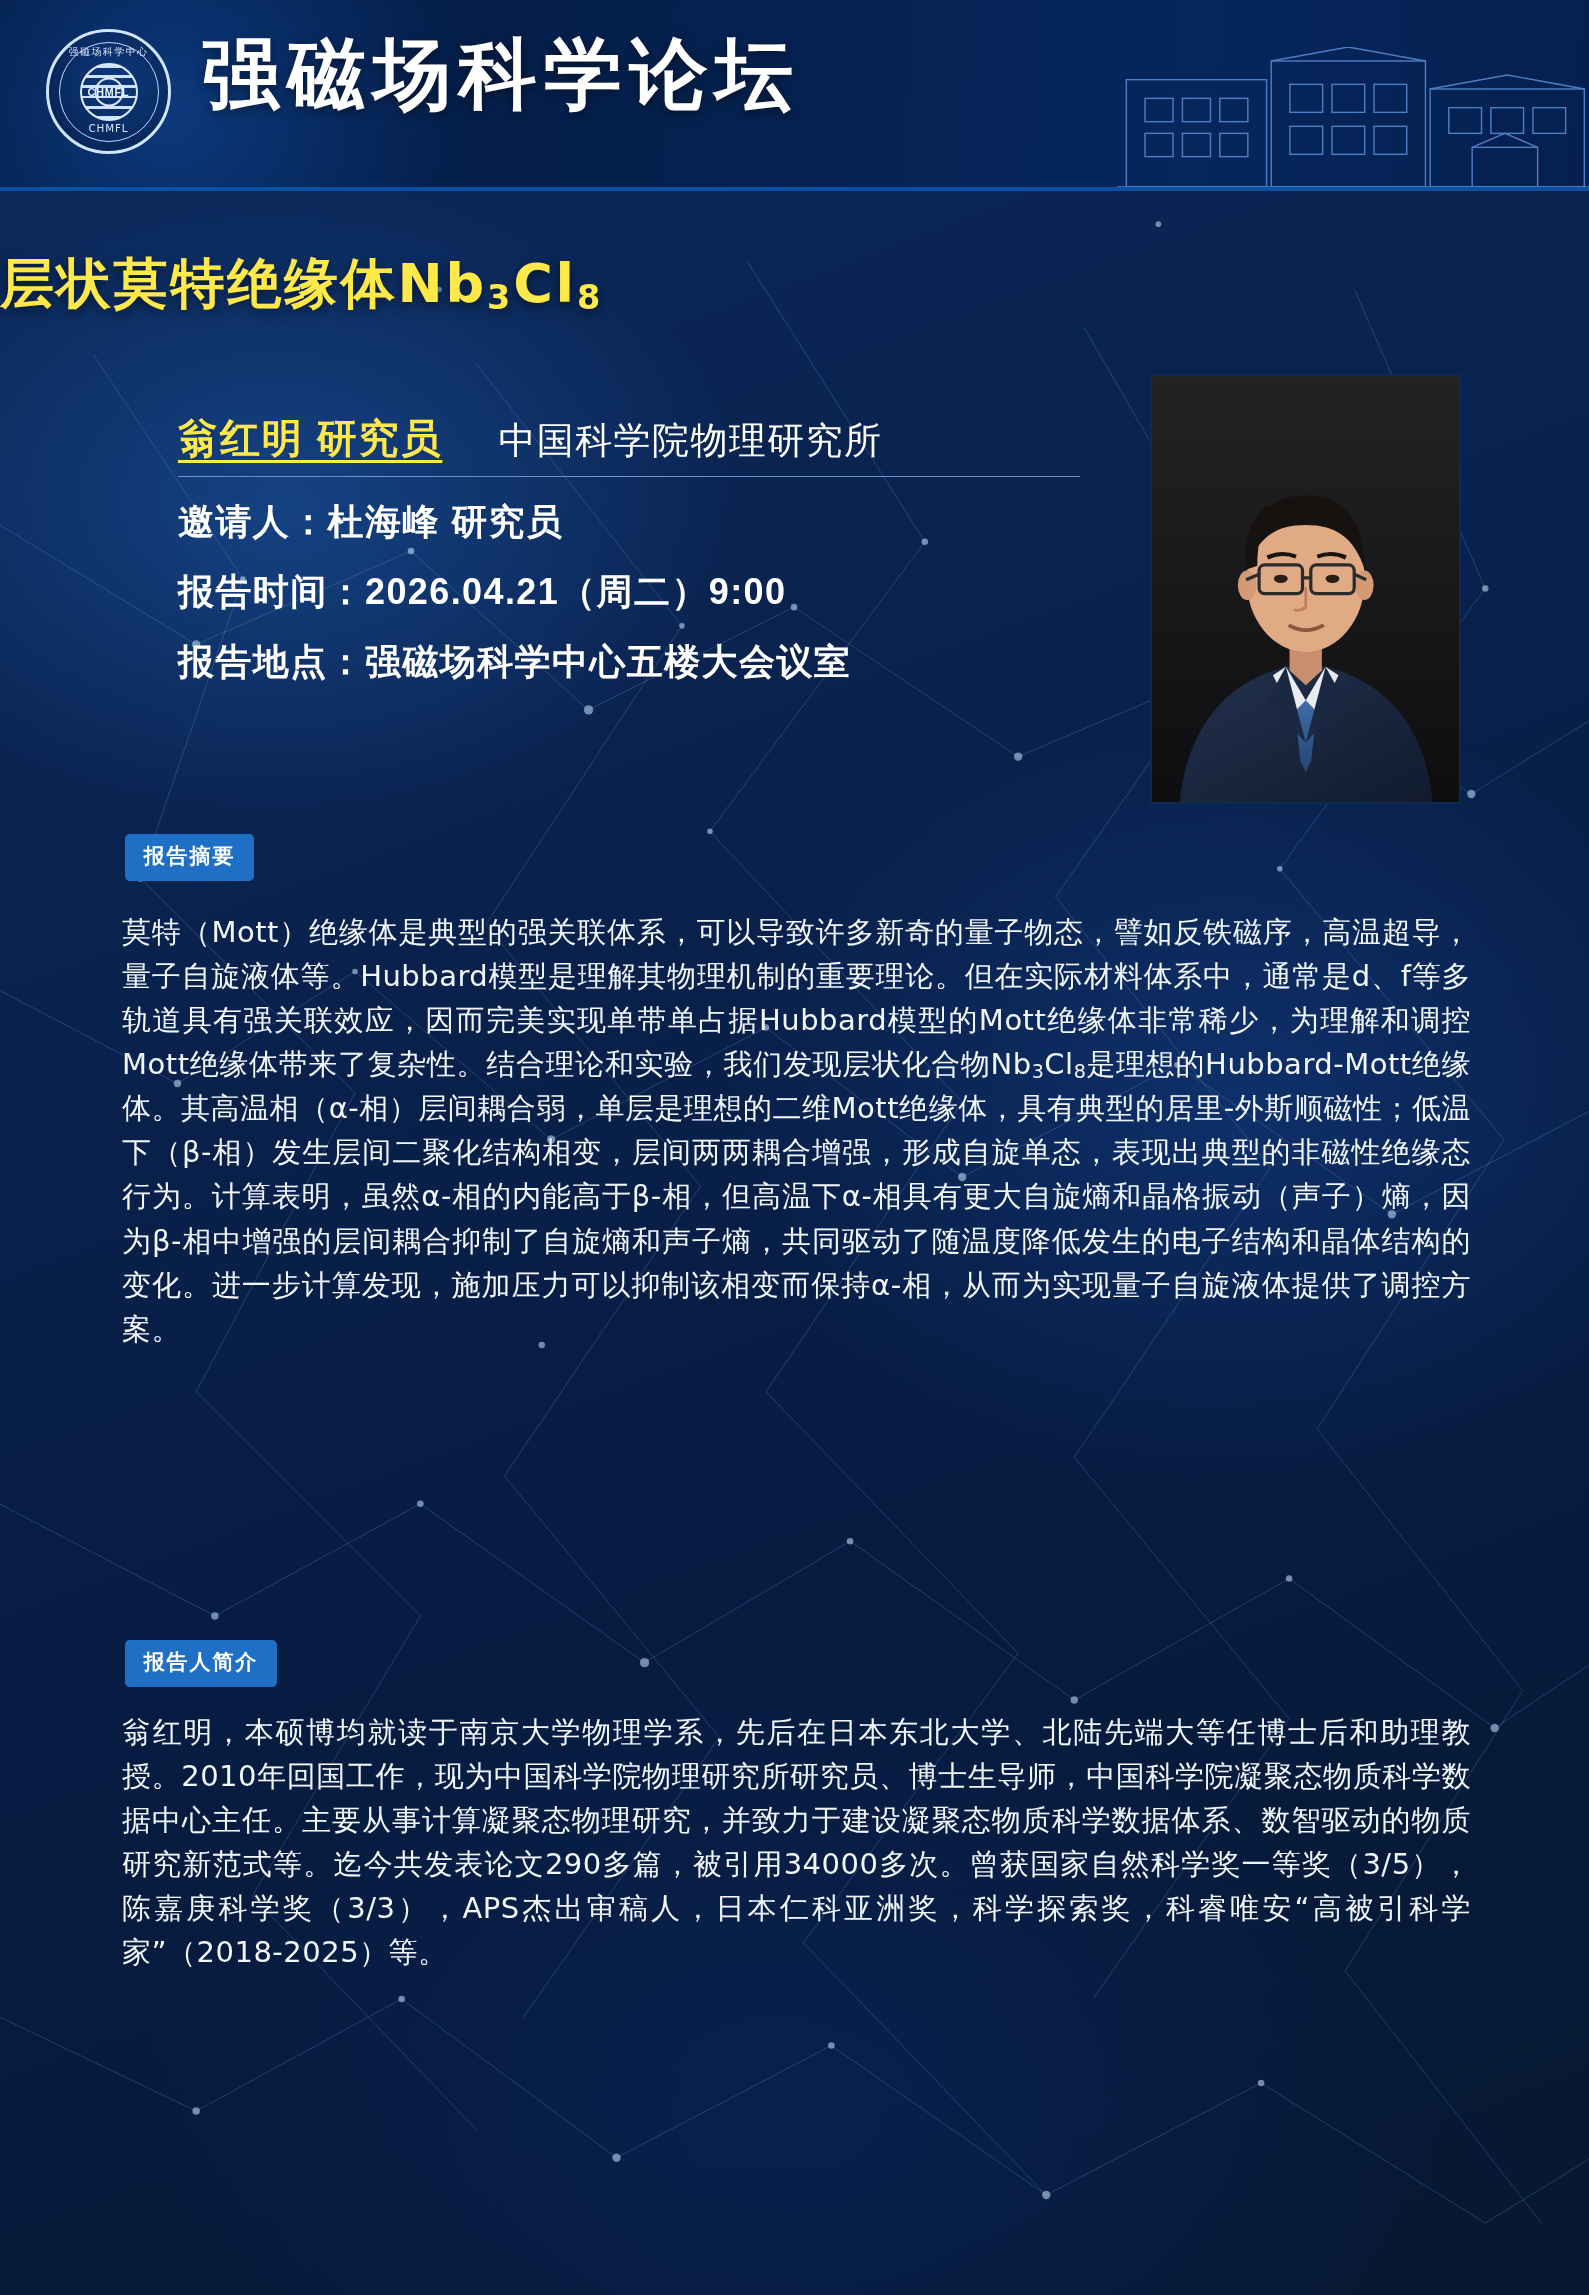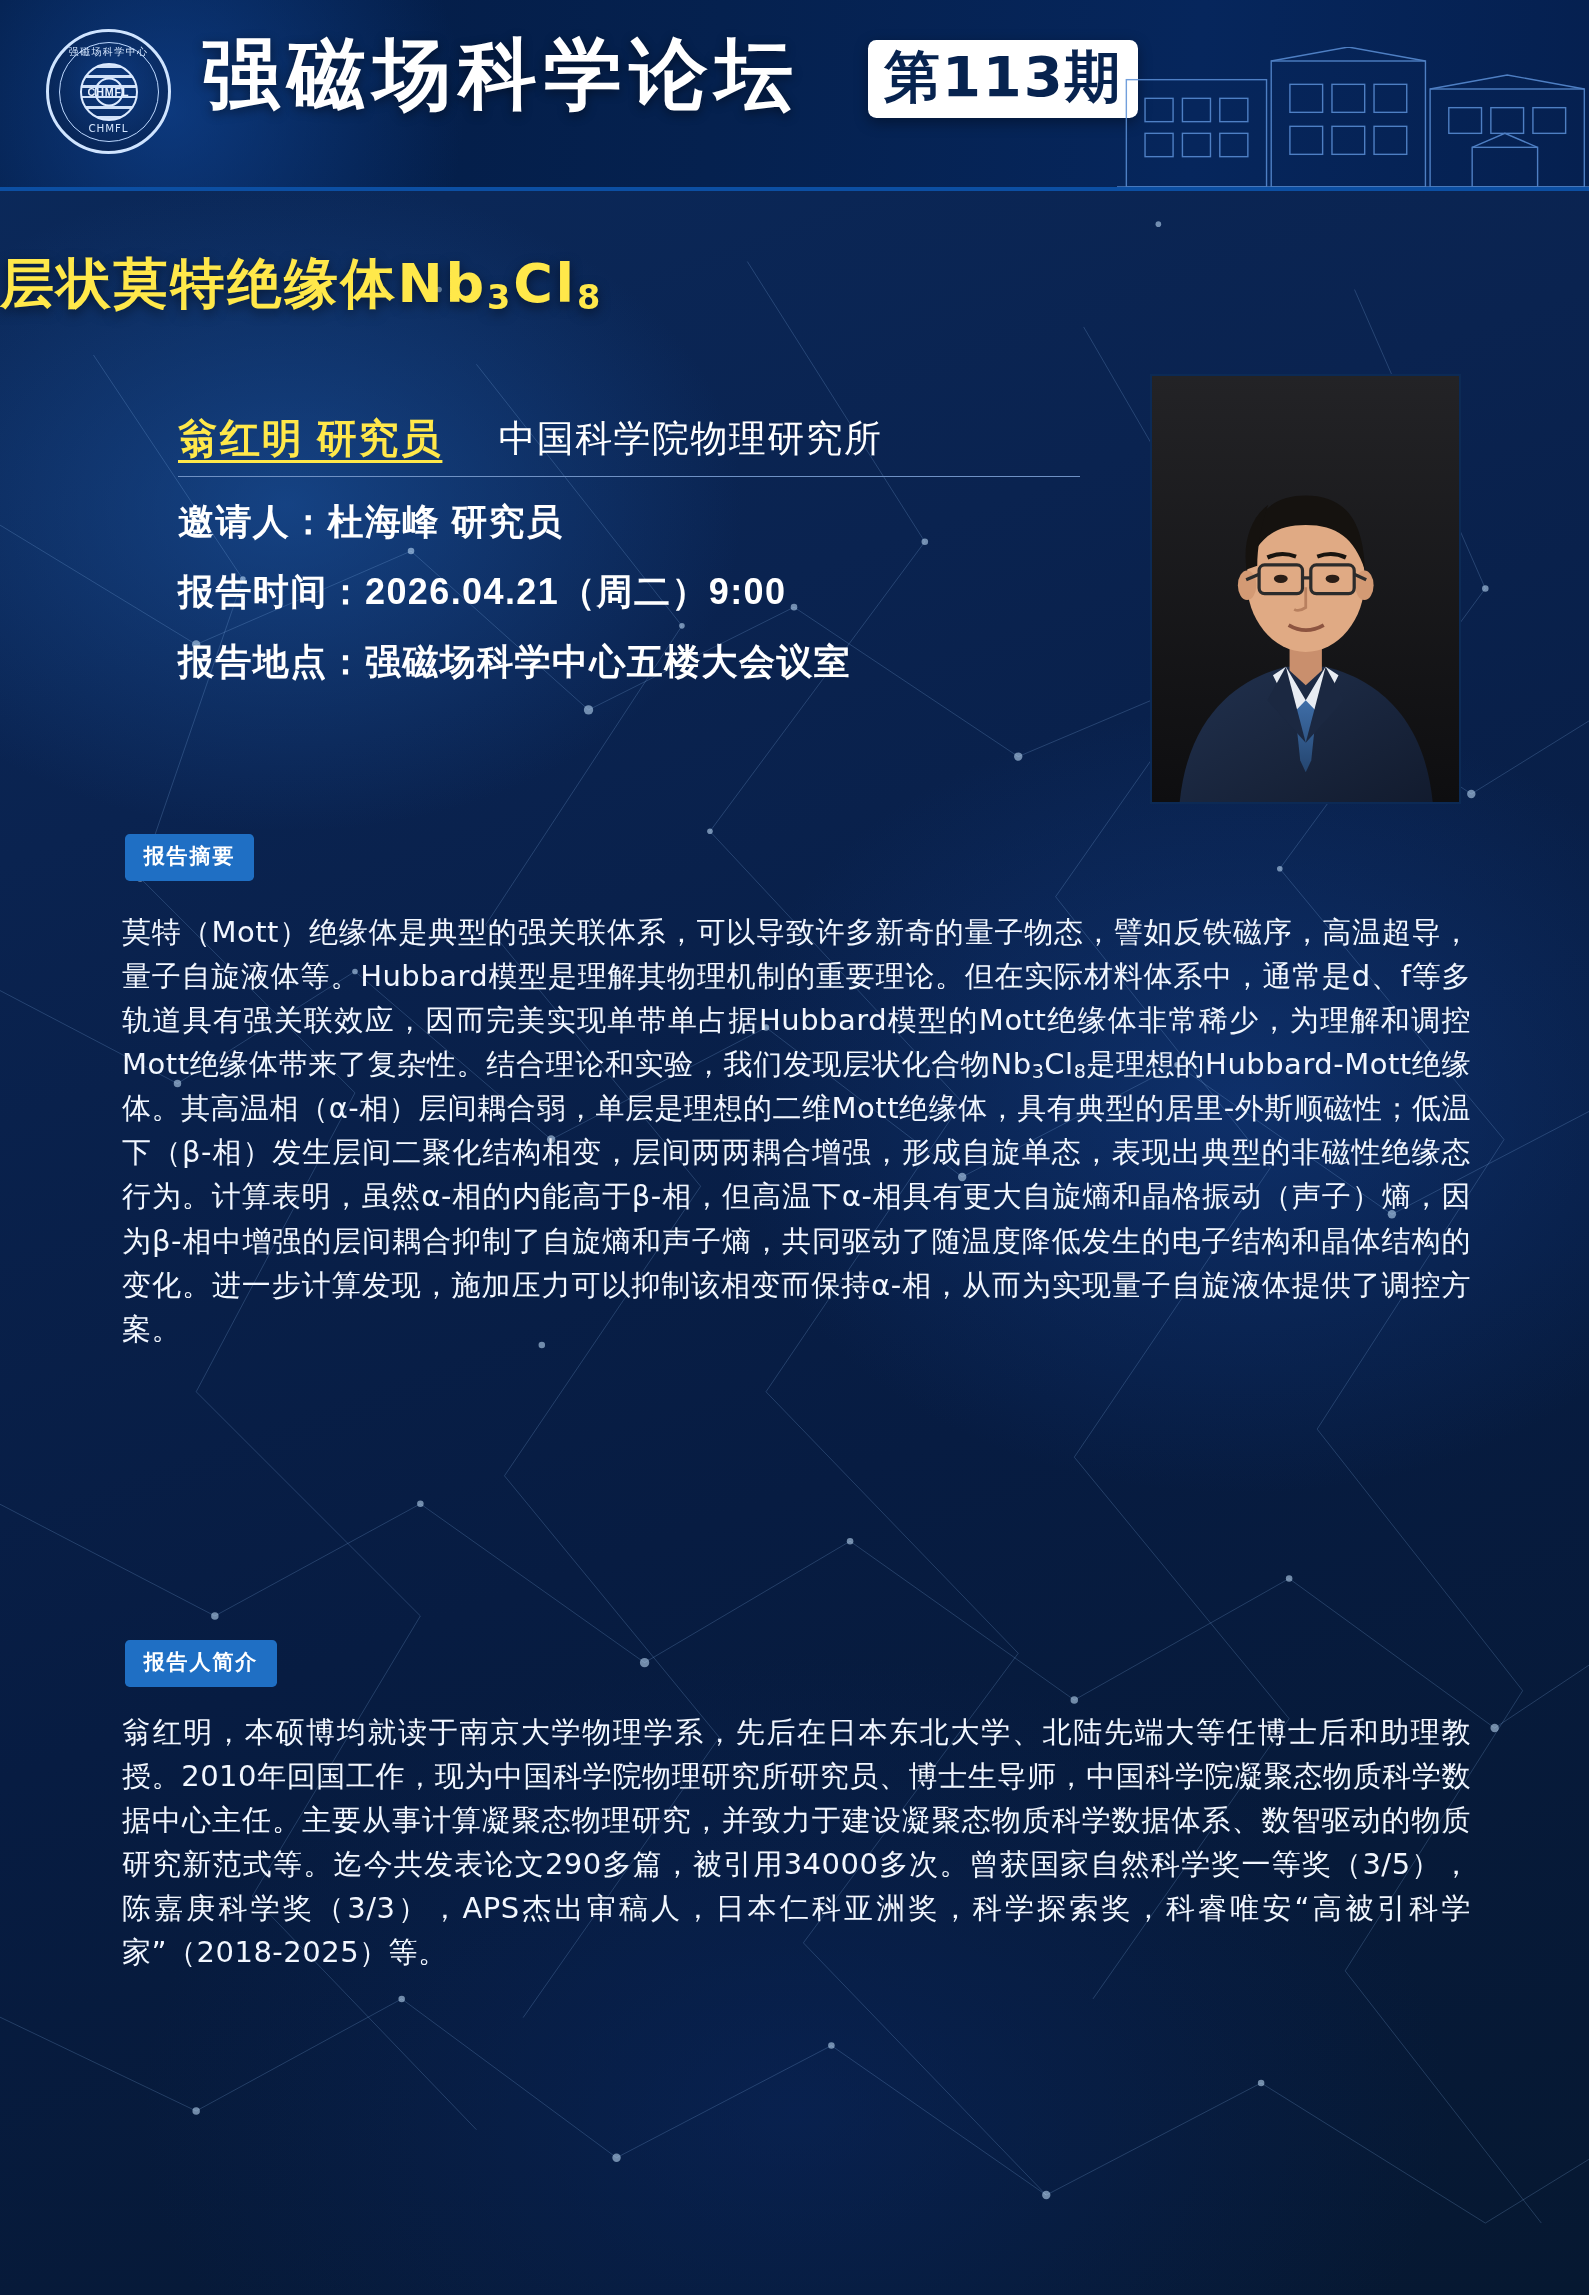--- a/index.html
+++ b/index.html
@@ -162,21 +162,21 @@
   }
 
   
   .speaker-area {
     position: absolute;
     left: 178px; top: 411px;
     width: 934px;
   }
   .speaker-line {
     display: flex;
-    align-items: center;
+    align-items: flex-end;
     gap: 12px;
     padding-bottom: 10.3px;
     border-bottom: 1.9px solid #6f91c4;
     width: 902px;
   }
   .speaker-name {
     font-size: 40px;
     font-weight: bold;
     color: #ffe84a;
     letter-spacing: 1.9px;
@@ -316,21 +316,20 @@
       <div class="logo-inner">
         <div class="logo-arc-top">强磁场科学中心</div>
         <div class="logo-core"></div>
         <div class="logo-label">CHMFL</div>
         <div class="logo-arc-bot">CHMFL</div>
       </div>
     </div>
 
     <div class="brand-title">强磁场科学论坛</div>
 
-    <div class="issue-badge">第113期</div>
 
     <div class="building">
       <svg viewBox="0 0 1010 300" preserveAspectRatio="none">
         <g stroke="#5b8fd6" stroke-width="3" fill="none" opacity="0.9">
           <rect x="20" y="70" width="300" height="230"></rect>
           <rect x="60" y="110" width="60" height="50"></rect>
             <rect x="140" y="110" width="60" height="50"></rect>
           <rect x="220" y="110" width="60" height="50"></rect>
           <rect x="60" y="185" width="60" height="50"></rect>
             <rect x="140" y="185" width="60" height="50"></rect>

